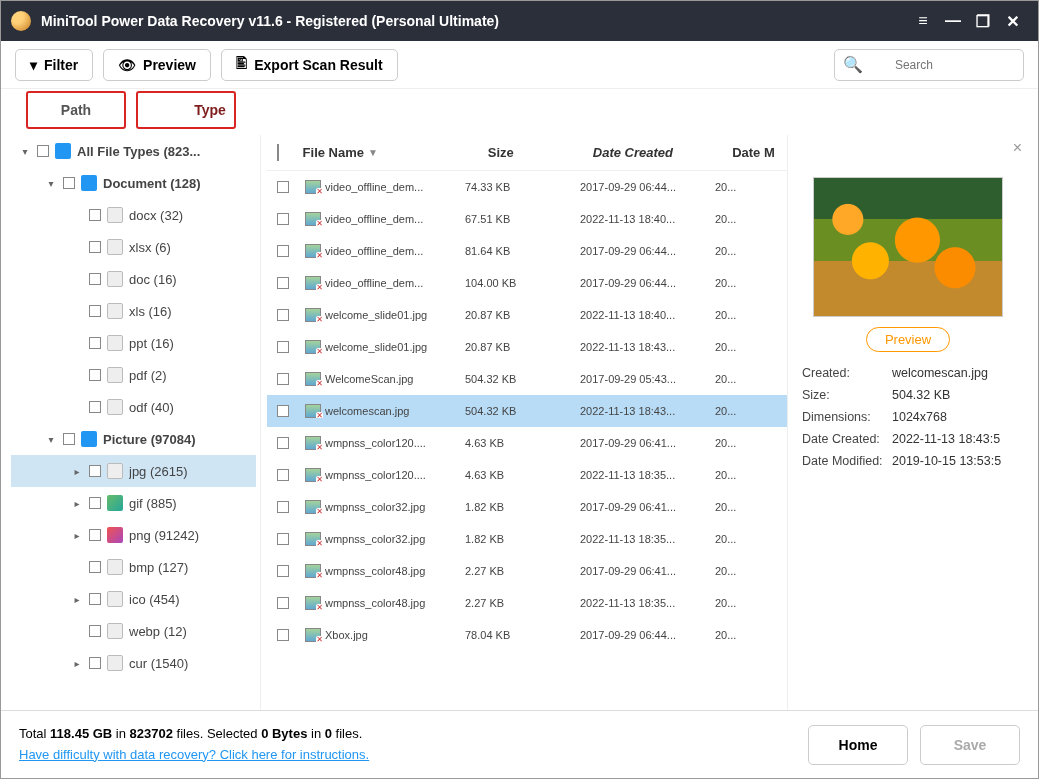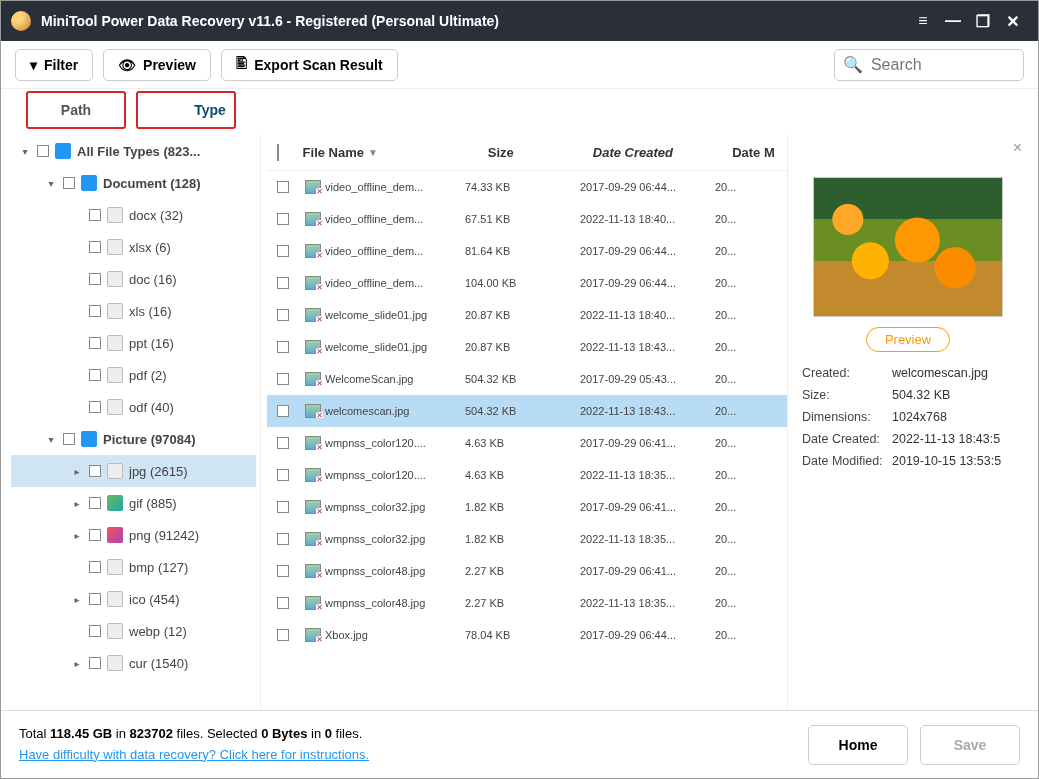--- a/index.html
+++ b/index.html
@@ -6,25 +6,25 @@
   body { margin: 0; background: #f0f0f0; }
   .window { width: 1039px; height: 779px; margin: 0; background: #fff; border: 1px solid #999; display: flex; flex-direction: column; }
   .titlebar { height: 40px; background: #2b2f3a; color: #fff; display: flex; align-items: center; padding: 0 10px; font-size: 14px; font-weight: 600; }
   .titlebar .app-icon { width: 20px; height: 20px; margin-right: 10px; background: radial-gradient(circle at 30% 30%, #ffd27a 0 30%, #c77a1f 100%); border-radius: 50%; }
   .titlebar .spacer { flex: 1; }
   .titlebar .winbtn { width: 30px; height: 30px; display: flex; align-items: center; justify-content: center; color: #fff; font-size: 16px; cursor: pointer; }
   .toolbar { height: 48px; display: flex; align-items: center; padding: 0 14px; gap: 10px; border-bottom: 1px solid #eee; }
   .btn { height: 32px; padding: 0 14px; border: 1px solid #ccc; border-radius: 5px; background: #fff; display: inline-flex; align-items: center; gap: 7px; font-size: 14px; font-weight: 700; cursor: pointer; }
   .btn .ic { font-size: 14px; }
   .searchbox { margin-left: auto; width: 190px; height: 32px; border: 1px solid #ccc; border-radius: 5px; display: flex; align-items: center; padding: 0 8px; color: #888; gap: 6px; }
-  .searchbox input { border: none; outline: none; width: 100%; font-size: 16px; color: #ef4444; }
+  .searchbox input { border: none; outline: none; width: 100%; font-size: 12px; color: #ef4444; margin-left: 24px; }
   .tabbar { height: 42px; display: flex; align-items: center; padding: 0 25px; gap: 10px; }
   .tab { width: 100px; height: 38px; display: flex; align-items: center; justify-content: center; border: 2px solid #d92424; border-radius: 3px; font-size: 14px; font-weight: 700; cursor: pointer; }
   .tab.inactive { color: #555; }
-  .tab.active { color: #0c4a6e; padding-left: 48px; }
+  .tab.active { color: #7f1d1d; padding-left: 48px; }
   .main { flex: 1; display: flex; overflow: hidden; padding: 4px 10px 0 10px; gap: 6px; }
   .sidebar { width: 250px; overflow-y: auto; font-size: 13px; color: #444; border-right: 1px solid #eee; padding-right: 4px; }
   .tree-row { display: flex; align-items: center; height: 32px; gap: 6px; white-space: nowrap; padding-left: 8px; }
   .tree-row.sel { background: #cfe5f4; }
   .caret { width: 12px; font-size: 10px; color: #666; display: inline-block; text-align: center; }
   .cb { width: 12px; height: 12px; border: 1px solid #888; background: #fff; flex-shrink: 0; }
   .ficon { width: 16px; height: 16px; background: #2196f3; border-radius: 2px; flex-shrink: 0; }
   .ficon.doc { background: #2196f3; }
   .ficon.pic { background: #2196f3; }
   .ficon.mon { background: #2196f3; }

